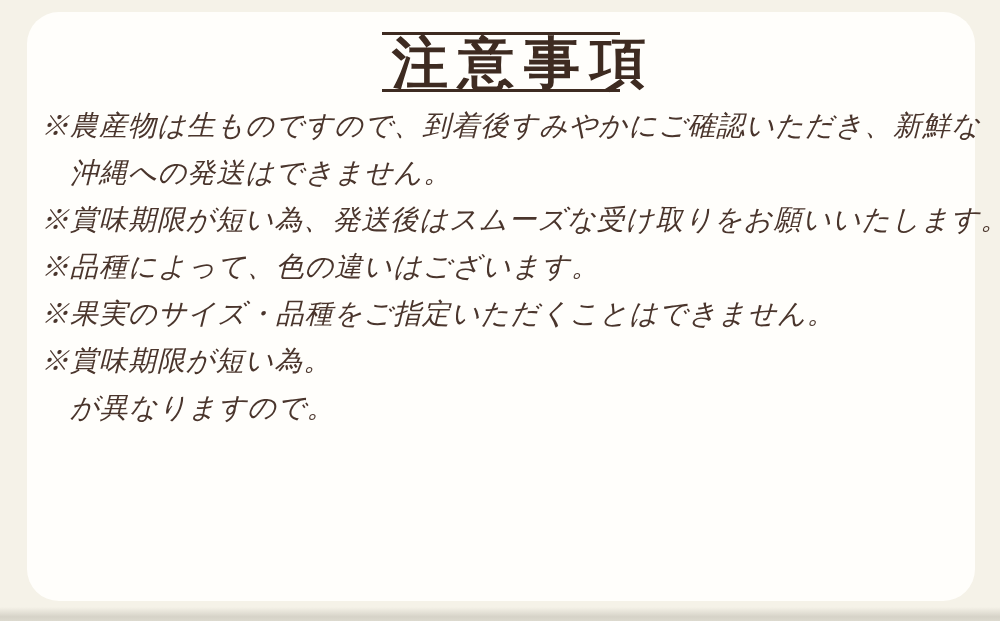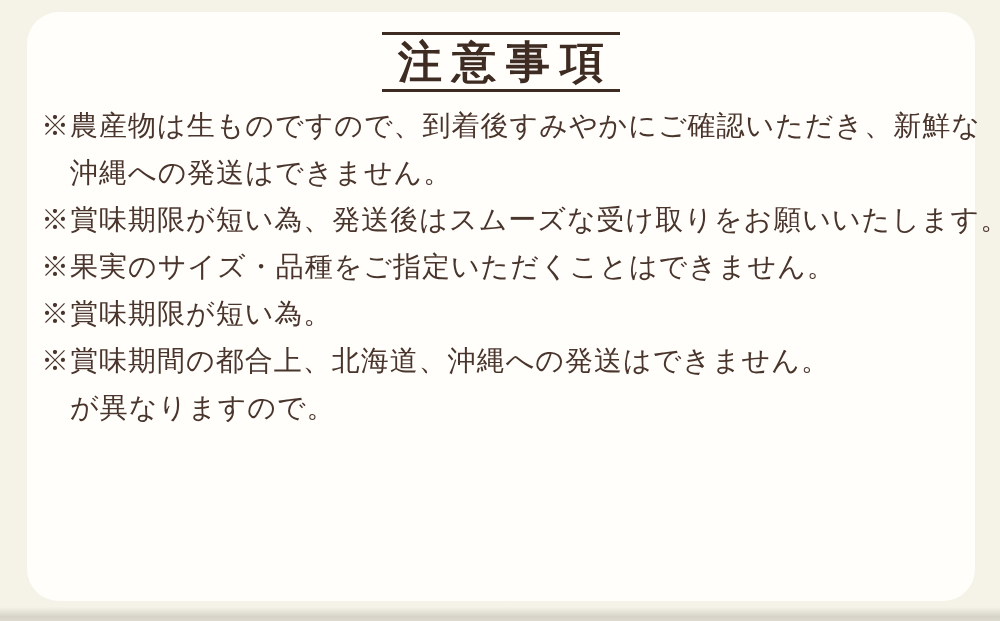--- a/index.html
+++ b/index.html
@@ -33,36 +33,37 @@
     width: 238px;
     margin: 0 auto;
     border-top: 3px solid #3e2b21;
     border-bottom: 3px solid #3e2b21;
     text-align: center;
     padding: 3px 0;
     box-sizing: border-box;
   }
   .title-box h1 {
     margin: 0;
-    font-size: 44px;
+    font-size: 56px;
     line-height: 48px;
     font-weight: 600;
     color: #3e2b21;
     letter-spacing: 10px;
     padding-left: 10px; 
     white-space: nowrap;
   }
   .items {
     margin-top: 15px;
   }
   .item {
     margin: 0 0 9px 0;
     color: #4a352c;
     font-size: 28px;
     letter-spacing: 1px;
+    font-style: italic;
   }
   .line {
     line-height: 38px;
     white-space: nowrap;
   }
   .line.cont {
     padding-left: 29px; 
   }
   .bottom-fade {
     position: absolute;
@@ -91,32 +92,32 @@
       </div>
 
       <div class="item">
         <div class="line cont">沖縄への発送はできません。</div>
       </div>
 
       <div class="item">
         <div class="line">※賞味期限が短い為、発送後はスムーズな受け取りをお願いいたします。</div>
       </div>
 
+      <div class="item">
+        <div class="line">※品種によって、色の違いはございます。</div>
+      </div>
 
       <div class="item">
         <div class="line">※果実のサイズ・品種をご指定いただくことはできません。</div>
       </div>
 
       <div class="item">
         <div class="line">※賞味期限が短い為。</div>
       </div>
 
-      <div class="item">
-        <div class="line">※賞味期間の都合上、北海道、沖縄への発送はできません。</div>
-      </div>
 
       <div class="item">
         <div class="line cont">が異なりますので。</div>
       </div>
 
     </div>
   </div>
 
   <div class="bottom-fade"></div>
 </div>

